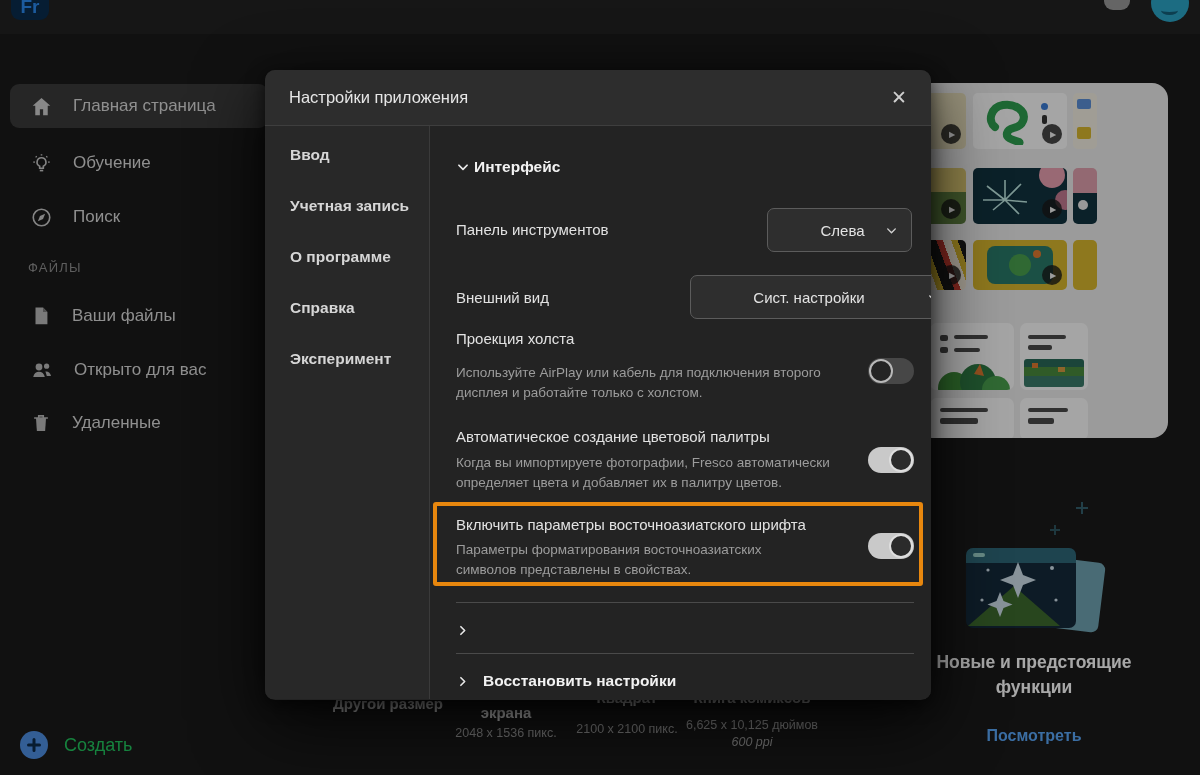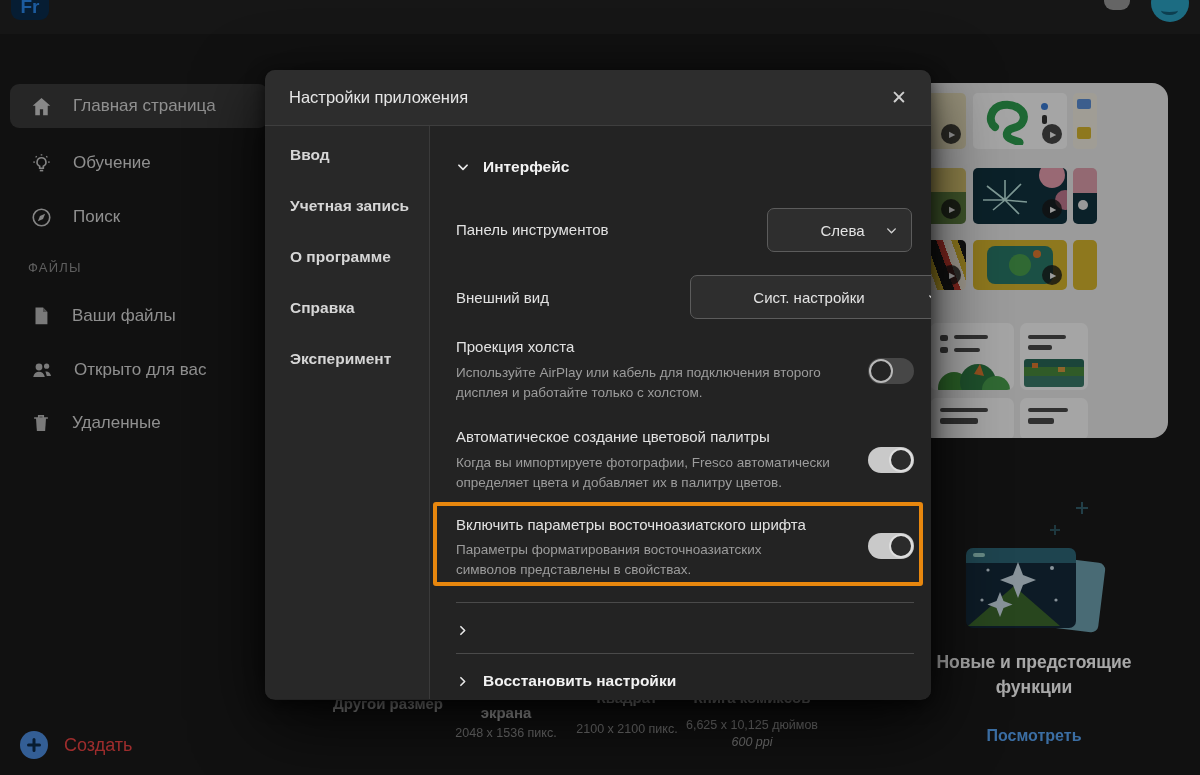--- a/index.html
+++ b/index.html
@@ -17,21 +17,21 @@
   .avatar .mouth{position:absolute;left:10px;top:22px;width:17px;height:6px;border-bottom:3px solid #14607a;border-radius:50%;}
 
   
   .side-sel{position:absolute;left:10px;top:84px;width:258px;height:44px;background:#3a3a3a;border-radius:9px;z-index:5;}
   .side-item{position:absolute;left:0;height:44px;display:flex;align-items:center;gap:20px;padding-left:30px;
              color:#d9d9d9;font-size:17px;z-index:6;cursor:pointer;white-space:nowrap;}
   .side-item svg{flex:0 0 auto;}
   .side-label-sec{position:absolute;left:28px;color:#8f8f8f;font-size:13px;letter-spacing:1.2px;z-index:6;}
   .create-row{position:absolute;left:20px;top:731px;display:flex;align-items:center;gap:16px;z-index:6;cursor:pointer;}
   .create-circle{width:28px;height:28px;border-radius:50%;background:#4E8FE3;display:flex;align-items:center;justify-content:center;}
-  .create-label{color:#ef4444;font-size:18px;}
+  .create-label{color:#22c55e;font-size:18px;}
 
   
   .learn-card{position:absolute;left:790px;top:83px;width:378px;height:355px;background:#ececec;border-radius:16px;overflow:hidden;z-index:3;}
   .thumb{position:absolute;border-radius:5px;overflow:hidden;cursor:pointer;}
   .play{position:absolute;right:5px;bottom:5px;width:20px;height:20px;border-radius:50%;background:rgba(25,25,25,.8);
         color:#eee;font-size:8px;display:flex;align-items:center;justify-content:center;padding-left:2px;box-sizing:border-box;}
   .mini-card{position:absolute;background:#fbfbfb;border-radius:7px;overflow:hidden;}
   .dash{position:absolute;background:#4a4a4a;border-radius:2px;}
 
   
@@ -58,21 +58,21 @@
   .modal-title{color:#e6e6e6;font-size:16.5px;}
   .modal-close{margin-left:auto;color:#cfcfcf;font-size:19px;cursor:pointer;line-height:1;}
   .modal-body{display:flex;height:573px;}
   .tabs{width:165px;background:#282828;border-right:1px solid #3a3a3a;box-sizing:border-box;padding-top:3px;position:relative;}
   .tab{position:relative;height:51px;display:flex;align-items:center;padding-left:25px;color:#d6d6d6;
        font-size:15.5px;font-weight:600;cursor:pointer;}
   .tab.active{color:#3D9BFF;}
   .tab.active::before{content:"";position:absolute;left:0;top:9px;width:4px;height:33px;background:#2E8FF2;border-radius:0 2px 2px 0;}
   .content{flex:1;position:relative;background:#232323;}
 
-  .section-head{position:absolute;left:26px;top:32px;display:flex;align-items:center;gap:13px;
+  .section-head{position:absolute;left:26px;top:32px;display:flex;align-items:center;gap:4px;
                 color:#f2f2f2;font-size:15.5px;font-weight:bold;cursor:pointer;}
   .row-label{position:absolute;left:26px;color:#e2e2e2;font-size:15px;}
   .row-desc{position:absolute;left:26px;color:#9c9c9c;font-size:13.5px;line-height:20px;width:382px;}
   .dropdown{position:absolute;height:44px;background:#2e2e2e;border:1px solid #5c5c5c;border-radius:7px;
             box-sizing:border-box;display:flex;align-items:center;justify-content:center;cursor:pointer;
             color:#e3e3e3;font-size:15px;padding-right:26px;}
   .dropdown svg{position:absolute;right:13px;top:50%;margin-top:-6px;}
   .toggle{position:absolute;width:46px;height:26px;border-radius:13px;cursor:pointer;}
   .toggle.on{background:#c9c9c9;}
   .toggle.on .knob{position:absolute;right:1px;top:1px;width:20px;height:20px;border-radius:50%;
@@ -311,21 +311,21 @@
         </div>
 
         <div class="row-label" style="top:163px;">Внешний вид</div>
         <div class="dropdown" style="left:260px;top:149px;width:264px;text-align:right;">
           <span>Сист. настройки</span>
           <svg width="13" height="13" viewBox="0 0 24 24" fill="none" stroke="#d0d0d0" stroke-width="2.6" stroke-linecap="round" stroke-linejoin="round">
             <polyline points="5,9 12,16 19,9"></polyline>
           </svg>
         </div>
 
-        <div class="row-label" style="top:212px;">Проекция холста</div>
+        <div class="row-label" style="top:204px;">Проекция холста</div>
         <div class="row-desc" style="top:237px;">Используйте AirPlay или кабель для подключения второго дисплея и работайте только с холстом.</div>
         <div class="toggle off" style="left:438px;top:232px;">
             <div class="knob"></div>
           </div>
 
         <div class="row-label" style="top:302px;">Автоматическое создание цветовой палитры</div>
         <div class="row-desc" style="top:327px;">Когда вы импортируете фотографии, Fresco автоматически определяет цвета и добавляет их в палитру цветов.</div>
         <div class="toggle on" style="left:438px;top:321px;">
             <div class="knob"></div>
           </div>

